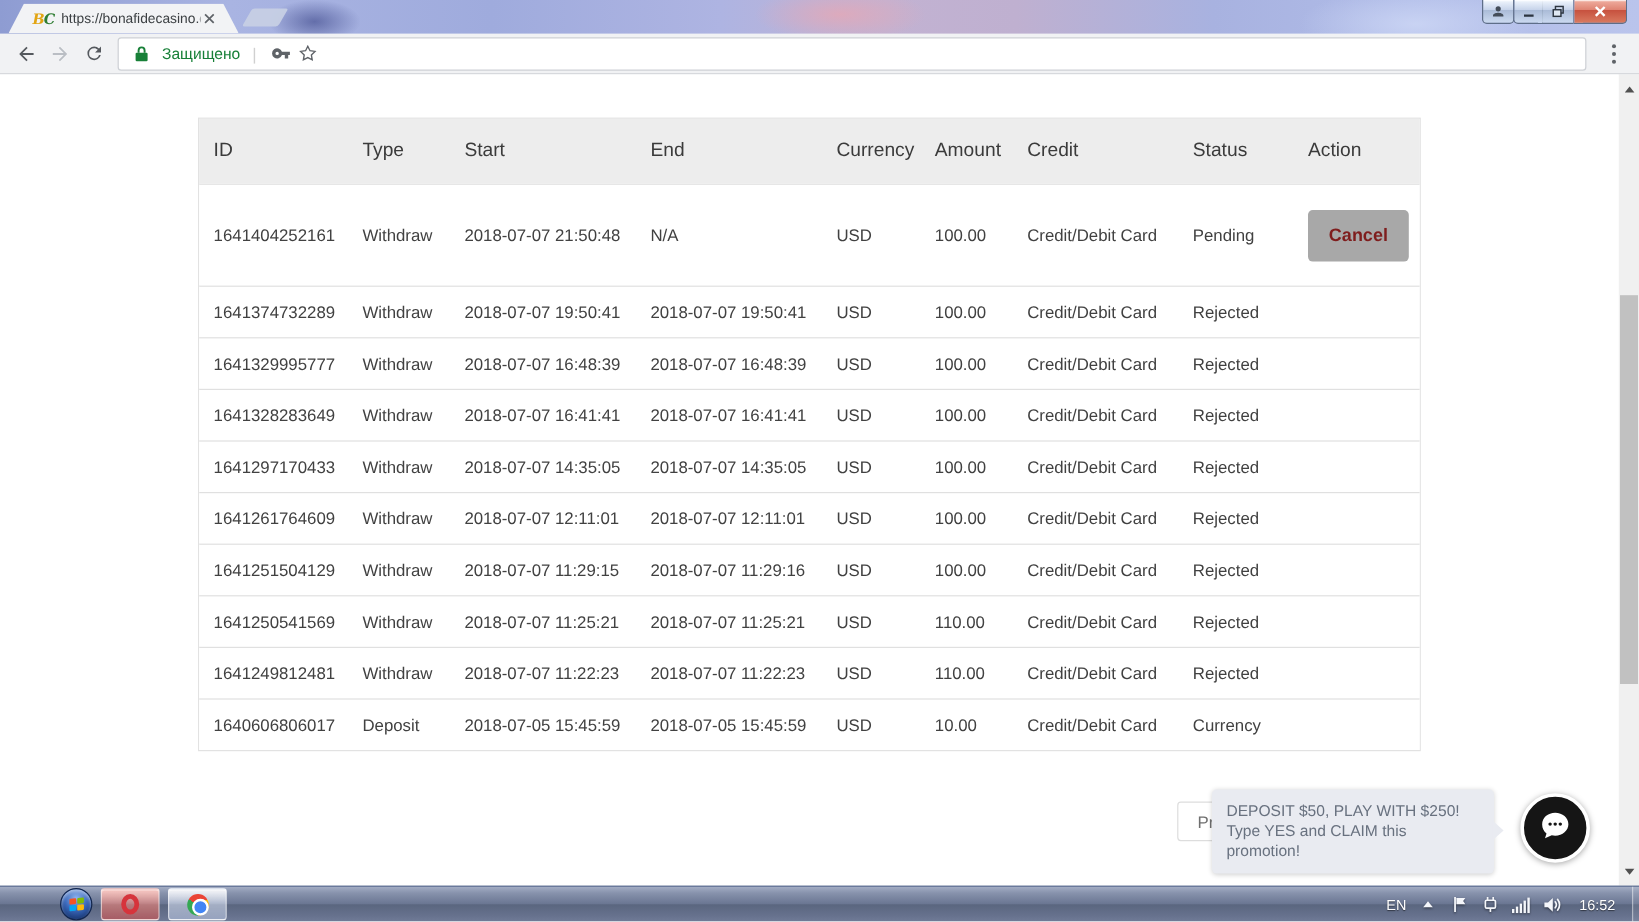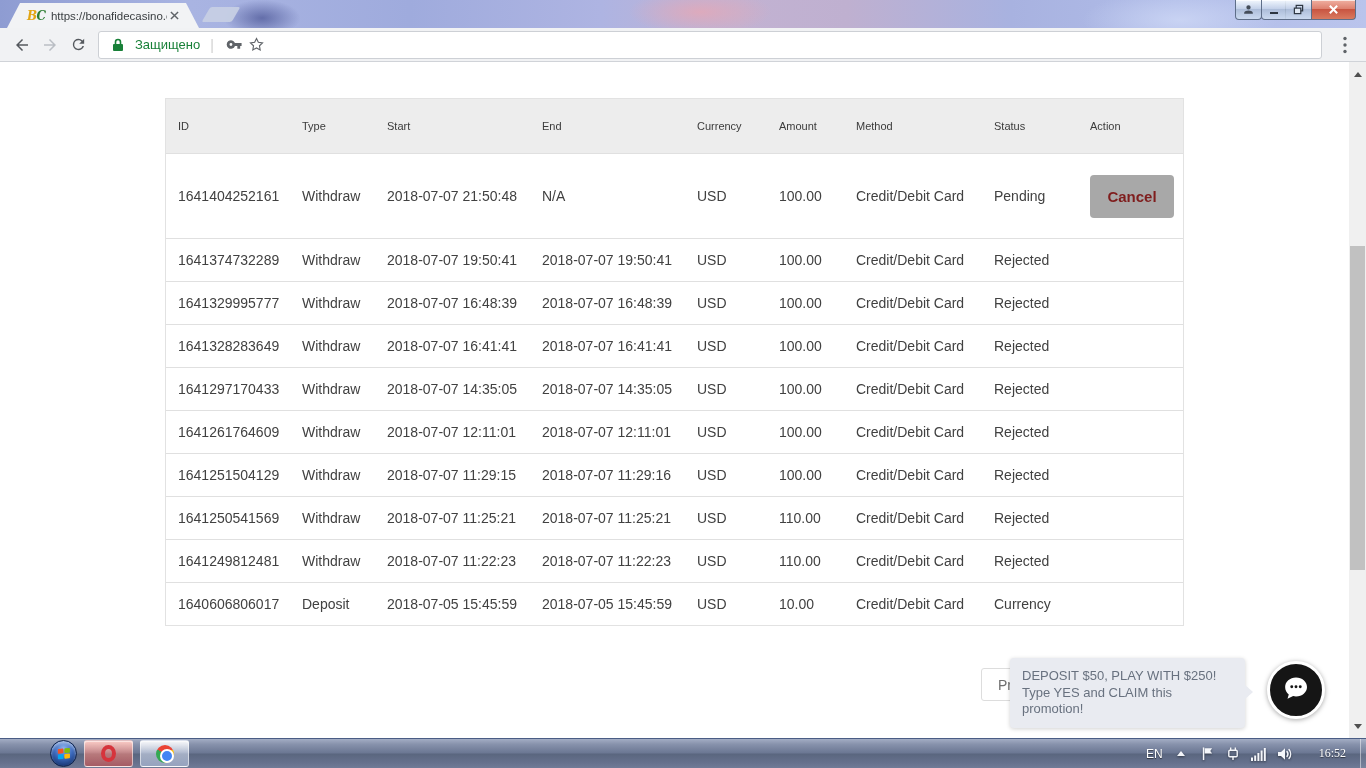--- a/index.html
+++ b/index.html
@@ -53,21 +53,21 @@
   .omni-icon{ width:22px; height:22px; display:flex; align-items:center; justify-content:center; }
   .menubtn{ width:30px; height:28px; margin-right:6px; display:flex; align-items:center; justify-content:center; }
 
   
   .content{ position:absolute; left:0; top:62px; width:1349px; height:676px; background:#fff; overflow:hidden; }
 
   .ptable{ position:absolute; left:165px; top:36px; width:1019px; border:1px solid #e2e2e2;
     font-size:14px; color:#414141; }
   .trow{ display:grid; grid-template-columns:136px 85px 155px 155px 82px 77px 138px 96px 1fr;
     align-items:center; min-height:43px; border-top:1px solid #e0e0e0; background:#fff; }
-  .trow.header{ background:#ededed; min-height:54px; border-top:none; font-size:11px; color:#3b3b3b; }
+  .trow.header{ background:#ededed; min-height:54px; border-top:none; font-size:16px; color:#3b3b3b; }
   .trow.has-action{ min-height:85px; }
   .trow > div{ padding-right:6px; }
   .c-id{ padding-left:12px; }
   .cancel-btn{ width:84px; height:43px; background:#a8a8a8; border:none; border-radius:4px;
     color:#7f1d1d; font-family:"Liberation Sans",sans-serif; font-size:15px; font-weight:bold; cursor:pointer; }
 
   .prev-btn{ position:absolute; left:981px; top:606px; width:92px; height:33px; background:#fff;
     border:1px solid #ddd; border-radius:3px; color:#6f6f6f; font-size:14px;
     font-family:"Liberation Sans",sans-serif; text-align:left; padding-left:16px; overflow:hidden; white-space:nowrap; }
 
@@ -106,21 +106,21 @@
   .chrome-logo{ width:18px; height:18px; border-radius:50%; position:relative;
     background:conic-gradient(from 60deg, #fbbc05 0 120deg, #34a853 0 240deg, #ea4335 0 360deg); }
   .chrome-logo::after{ content:""; position:absolute; left:4px; top:4px; width:10px; height:10px;
     border-radius:50%; background:#4285f4; border:2px solid #fff; }
   .tray{ margin-left:auto; display:flex; align-items:center; gap:10px; padding-right:14px;
     color:#fff; text-shadow:0 1px 1px rgba(0,0,0,.55); }
   .tray-lang{ font-size:12px; }
   .tray-icon{ display:flex; align-items:center; justify-content:center; width:16px; height:16px;
     filter:drop-shadow(0 1px 1px rgba(0,0,0,.45)); }
   .tri-up-sm{ width:0; height:0; border-left:4px solid transparent; border-right:4px solid transparent; border-bottom:5px solid #f4f6fa; }
-  .tray-clock{ font-size:12px; margin-left:16px;font-family:Liberation Serif, serif; }
+  .tray-clock{ font-size:12px; margin-left:4px; }
   .show-desktop{ width:6px; height:30px; border-left:1px solid rgba(255,255,255,.45);
     background:rgba(255,255,255,.08); }
 </style>
 </head>
 <body>
 
 <div class="screen">
 
   <div class="tabstrip">
     <div class="tab">
@@ -205,21 +205,21 @@
   <div class="content">
 
     <div class="ptable">
       <div class="trow header">
         <div class="c-id">ID</div>
         <div>Type</div>
         <div>Start</div>
         <div>End</div>
         <div>Currency</div>
         <div>Amount</div>
-        <div>Method</div>
+        <div>Credit</div>
         <div>Status</div>
         <div>Action</div>
       </div>
       <div>
   <div class="trow has-action">
     <div class="c-id">1641404252161</div>
     <div>Withdraw</div>
     <div>2018-07-07 21:50:48</div>
     <div>N/A</div>
     <div>USD</div>

